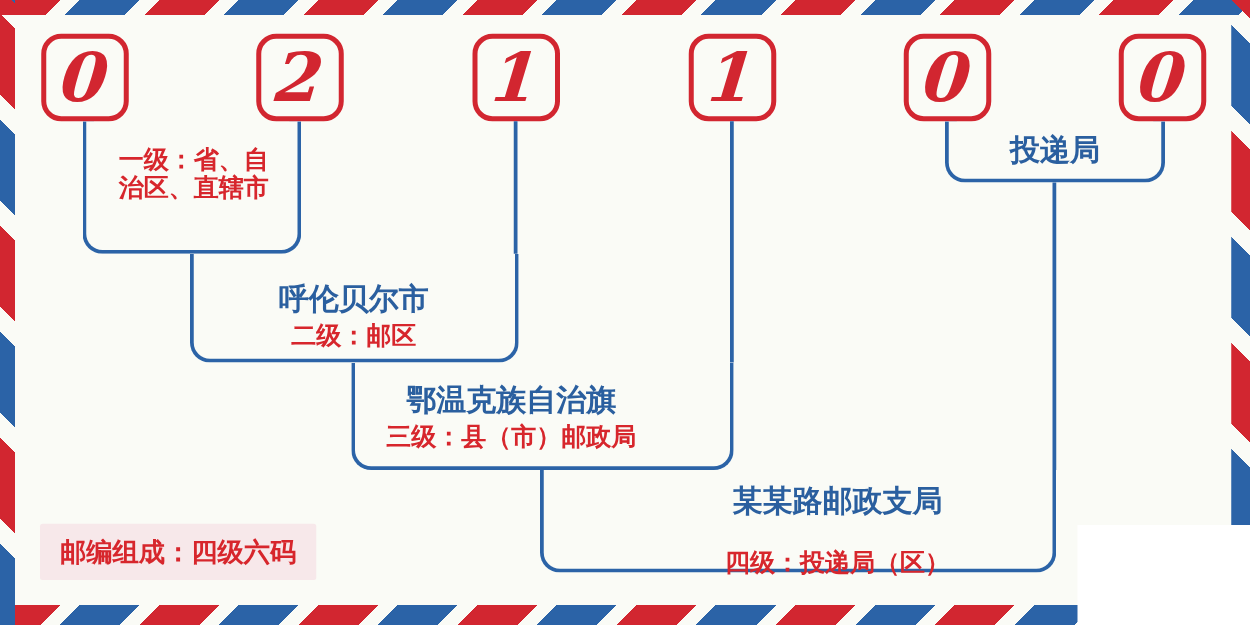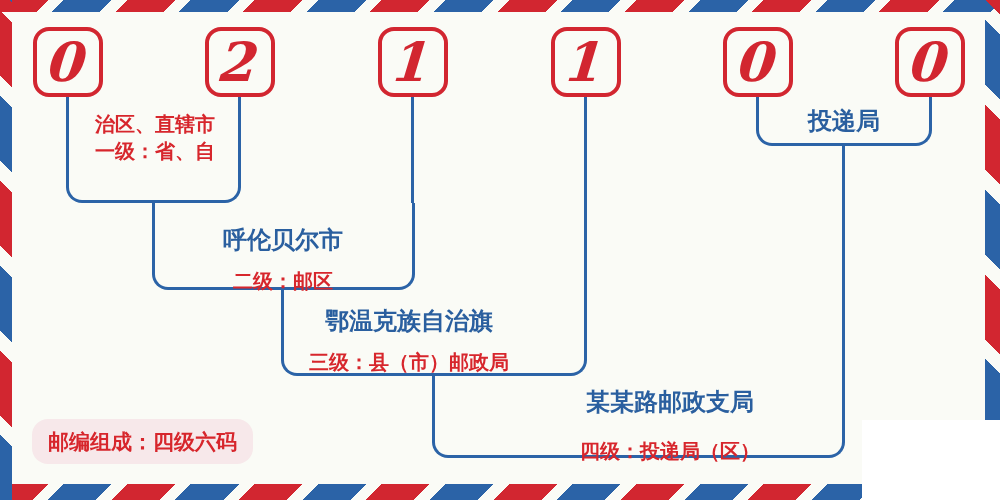--- a/index.html
+++ b/index.html
@@ -45,28 +45,28 @@
     border-right:3px solid #2b63a7;
     border-bottom:3px solid #2b63a7;
     border-bottom-left-radius:16px;
     border-bottom-right-radius:16px;
   }
   .ext{position:absolute;width:3px;background:#2b63a7;}
 
   
   .label{position:absolute;transform:translateX(-50%);text-align:center;}
   .lv-title{font-size:24px;line-height:28px;font-weight:bold;color:#2a5f9f;white-space:nowrap;}
-  .lv-sub{font-size:20px;line-height:23px;font-weight:bold;color:#d7262c;white-space:nowrap;margin-top:16px;}
+  .lv-sub{font-size:20px;line-height:23px;font-weight:bold;color:#d7262c;white-space:nowrap;margin-top:4px;}
   .lv-sub.gap{margin-top:24px;}
   .lv-sub-line{font-size:20px;line-height:23px;font-weight:bold;color:#d7262c;white-space:nowrap;}
 
   
   .badge{
     position:absolute;left:32px;top:419px;width:221px;height:45px;
-    background:#f7e8ea;border-radius:16px;
+    background:#f7e8ea;border-radius:2px;
     display:flex;align-items:center;justify-content:center;
     font-size:21px;font-weight:bold;color:#d7262c;white-space:nowrap;
   }
 </style>
 </head>
 <body>
 
 <div class="canvas">
 
   <div class="band band-h band-top"></div>
@@ -98,22 +98,22 @@
   <div class="ext" style="left:584px;top:97px;height:193px"></div>
   <div class="ext" style="left:842px;top:146px;height:230px"></div>
 
   <div class="bracket" style="left:66px;top:97px;width:175px;height:106px"></div>
   <div class="bracket" style="left:152px;top:203px;width:263px;height:87px"></div>
   <div class="bracket" style="left:281px;top:290px;width:306px;height:86px"></div>
   <div class="bracket" style="left:432px;top:376px;width:413px;height:82px"></div>
   <div class="bracket" style="left:756px;top:97px;width:176px;height:49px"></div>
 
   <div class="label" style="left:155px;top:113px">
+    <div class="lv-sub-line" style="margin-top:4px">一级：省、自</div>
     <div class="lv-sub-line">治区、直辖市</div>
-    <div class="lv-sub-line" style="margin-top:4px">一级：省、自</div>
   </div>
 
   <div class="label" style="left:283px;top:226px">
     <div class="lv-title">呼伦贝尔市</div>
     <div class="lv-sub">二级：邮区</div>
   </div>
 
   <div class="label" style="left:409px;top:307px">
     <div class="lv-title">鄂温克族自治旗</div>
     <div class="lv-sub">三级：县（市）邮政局</div>

